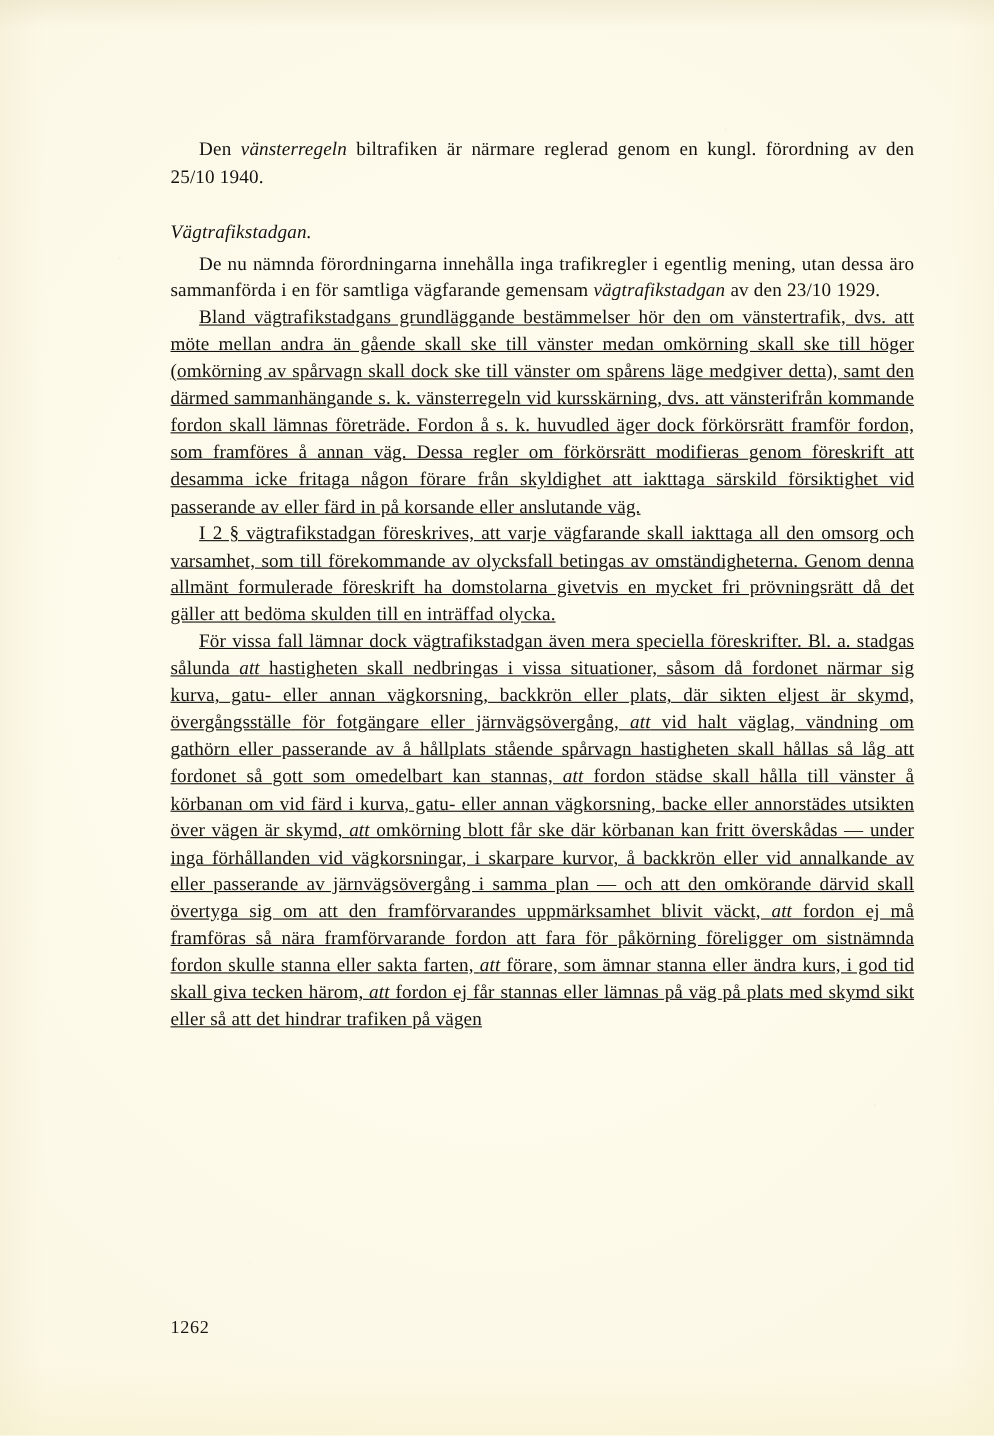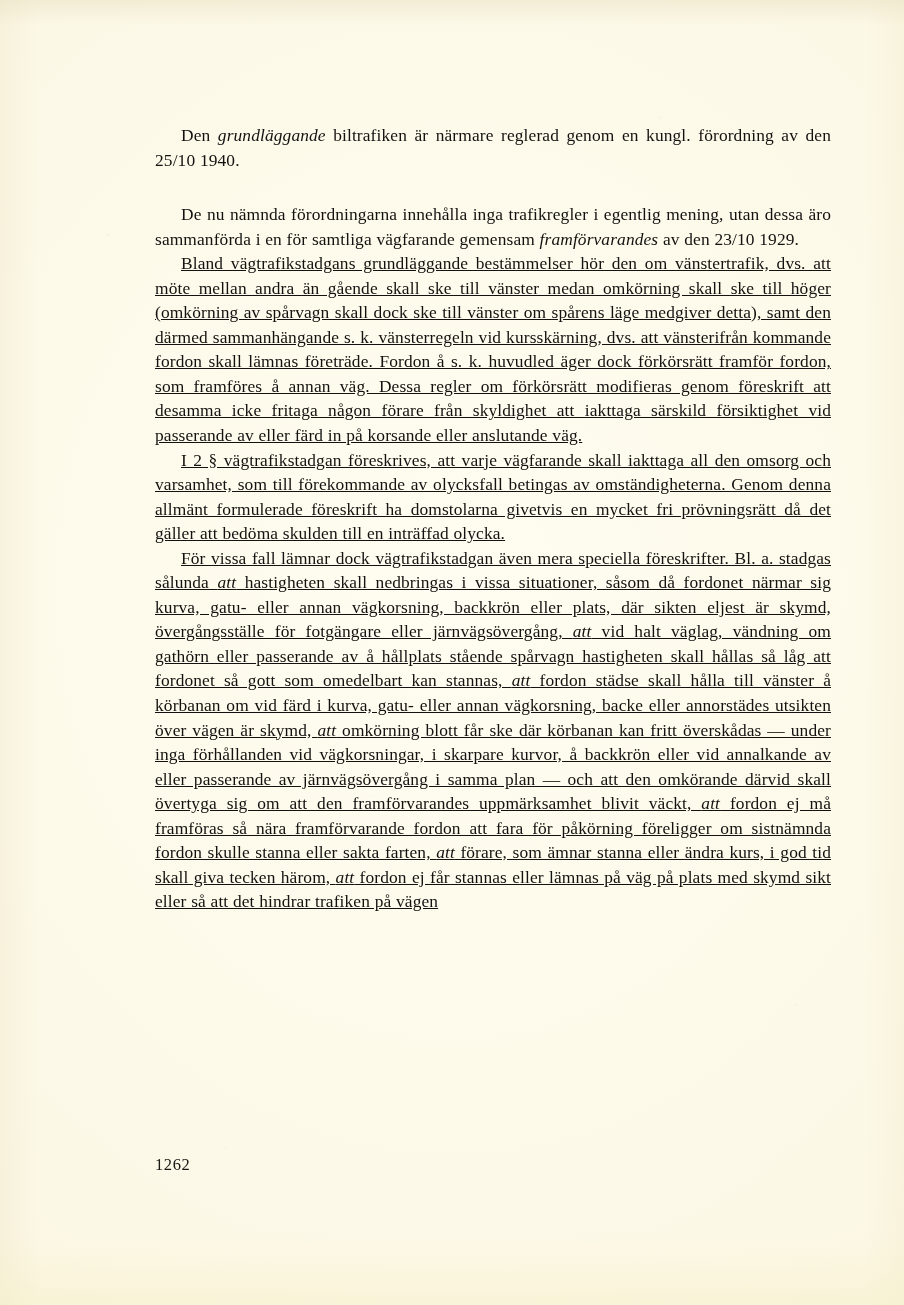--- a/index.html
+++ b/index.html
@@ -61,21 +61,21 @@
     letter-spacing: 0.2px;
   }
   .subhead-gap-top { height: 26px; }
   .subhead-gap-bottom { height: 4px; }
 
   i.it { font-style: italic; }
 
   .folio {
     position: absolute;
     left: 155px;
-    top: 1155px;
+    top: 1197px;
     font-size: 16.5px;
     letter-spacing: 0.6px;
     color: #191713;
   }
 
   
   .grain {
     position: absolute;
     inset: 0;
     pointer-events: none;
@@ -90,28 +90,29 @@
 </style>
 </head>
 <body>
 
 <div class="paper"></div>
 
 <div class="page">
 
   <div class="textblock">
 
-    <p class="para"><span>Den </span><i class="it">grundläggande</i><span> biltrafiken är närmare reglerad genom en kungl. förordning av den 25/10 1940.</span></p>
+    <p class="para"><span>Den </span><i class="it">vänsterregeln</i><span> biltrafiken är närmare reglerad genom en kungl. förordning av den 25/10 1940.</span></p>
 
     <div class="subhead-gap-top"></div>
 
+    <h2 class="subhead">Vägtrafikstadgan.</h2>
 
     <div class="subhead-gap-bottom"></div>
 
-    <p class="para"><span>De nu nämnda förordningarna innehålla inga trafikregler i egentlig mening, utan dessa äro sammanförda i en för samtliga vägfarande gemensam </span><i class="it">framförvarandes</i><span> av den 23/10 1929.</span></p>
+    <p class="para"><span>De nu nämnda förordningarna innehålla inga trafikregler i egentlig mening, utan dessa äro sammanförda i en för samtliga vägfarande gemensam </span><i class="it">vägtrafikstadgan</i><span> av den 23/10 1929.</span></p>
     <p class="para"><span>Bland vägtrafikstadgans grundläggande bestämmelser hör den om vänstertrafik, dvs. att möte mellan andra än gående skall ske till vänster medan omkörning skall ske till höger (omkörning av spårvagn skall dock ske till vänster om spårens läge medgiver detta), samt den därmed sammanhängande s. k. vänsterregeln vid kursskärning, dvs. att vänsterifrån kommande fordon skall lämnas företräde. Fordon å s. k. huvudled äger dock förkörsrätt framför fordon, som framföres å annan väg. Dessa regler om förkörsrätt modifieras genom föreskrift att desamma icke fritaga någon förare från skyldighet att iakttaga särskild försiktighet vid passerande av eller färd in på korsande eller anslutande väg.</span></p>
     <p class="para"><span>I 2 § vägtrafikstadgan föreskrives, att varje vägfarande skall iakttaga all den omsorg och varsamhet, som till förekommande av olycksfall betingas av omständigheterna. Genom denna allmänt formulerade föreskrift ha domstolarna givetvis en mycket fri prövningsrätt då det gäller att bedöma skulden till en inträffad olycka.</span></p>
     <p class="para"><span>För vissa fall lämnar dock vägtrafikstadgan även mera speciella föreskrifter. Bl. a. stadgas sålunda </span><i class="it">att</i><span> hastigheten skall nedbringas i vissa situationer, såsom då fordonet närmar sig kurva, gatu- eller annan vägkorsning, backkrön eller plats, där sikten eljest är skymd, övergångsställe för fotgängare eller järnvägsövergång, </span><i class="it">att</i><span> vid halt väglag, vändning om gathörn eller passerande av å hållplats stående spårvagn hastigheten skall hållas så låg att fordonet så gott som omedelbart kan stannas, </span><i class="it">att</i><span> fordon städse skall hålla till vänster å körbanan om vid färd i kurva, gatu- eller annan vägkorsning, backe eller annorstädes utsikten över vägen är skymd, </span><i class="it">att</i><span> omkörning blott får ske där körbanan kan fritt överskådas — under inga förhållanden vid vägkorsningar, i skarpare kurvor, å backkrön eller vid annalkande av eller passerande av järnvägsövergång i samma plan — och att den omkörande därvid skall övertyga sig om att den framförvarandes uppmärksamhet blivit väckt, </span><i class="it">att</i><span> fordon ej må framföras så nära framförvarande fordon att fara för påkörning föreligger om sistnämnda fordon skulle stanna eller sakta farten, </span><i class="it">att</i><span> förare, som ämnar stanna eller ändra kurs, i god tid skall giva tecken härom, </span><i class="it">att</i><span> fordon ej får stannas eller lämnas på väg på plats med skymd sikt eller så att det hindrar trafiken på vägen</span></p>
 
   </div>
 
   <div class="folio">1262</div>
 
   <div class="grain"></div>
 </div>

